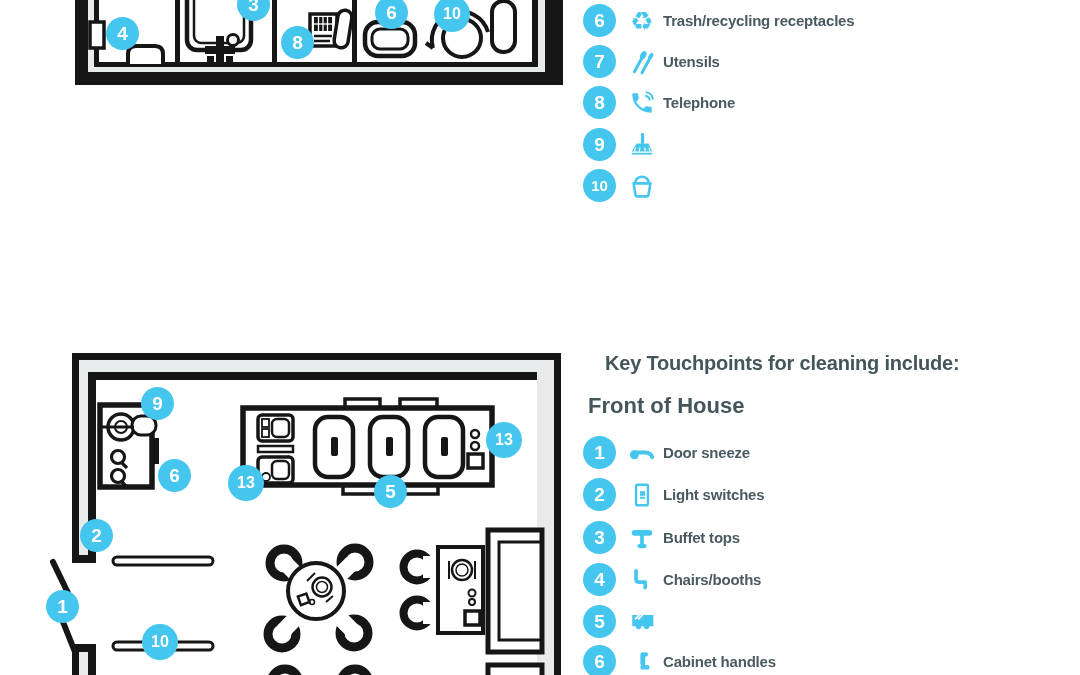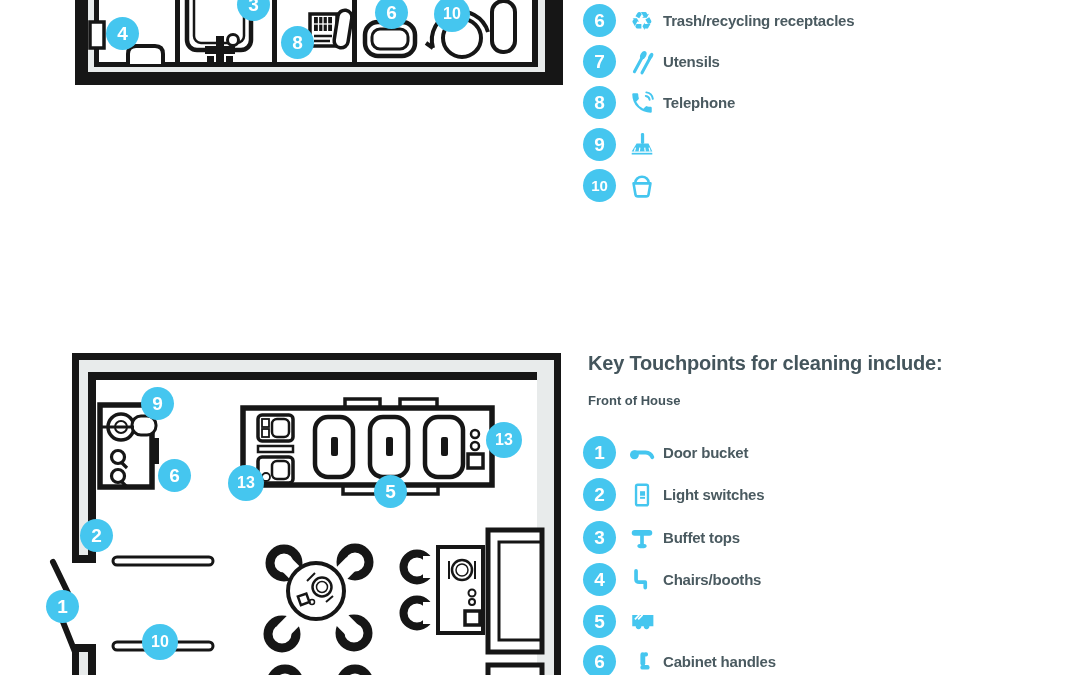--- a/index.html
+++ b/index.html
@@ -10,23 +10,23 @@
     display:flex;align-items:center;justify-content:center;line-height:1;}
   .marker{position:absolute;width:33px;height:33px;font-size:19px;z-index:6;}
   .marker.two{width:36px;height:36px;font-size:16px;}
   .lrow{position:absolute;left:583px;width:497px;height:34px;}
   .badge{position:absolute;left:0;top:0;width:33px;height:33px;font-size:19px;}
   .badge.two{font-size:15px;}
   .licon{position:absolute;left:44px;top:2px;width:30px;height:30px;display:flex;
     align-items:center;justify-content:center;color:#45c6ef;}
   .llabel{position:absolute;left:80px;top:0;height:33px;line-height:34px;
     font-size:15px;font-weight:bold;color:#4a5a60;letter-spacing:-0.2px;white-space:nowrap;}
-  .title{position:absolute;left:588px;top:352px;font-size:20px;font-weight:bold;
+  .title{position:absolute;left:605px;top:352px;font-size:20px;font-weight:bold;
     color:#44555c;letter-spacing:-0.2px;}
-  .subtitle{position:absolute;left:588px;top:393px;font-size:13px;font-weight:bold;color:#44555c;}
+  .subtitle{position:absolute;left:588px;top:393px;font-size:22px;font-weight:bold;color:#44555c;}
   .glyph{font-family:"DejaVu Sans",sans-serif;font-size:26px;font-weight:bold;line-height:1;}
 </style>
 </head>
 <body>
 
 <div id="canvas">
 
   <svg class="plan-svg" style="left:75px;top:0;" width="488" height="86" viewBox="0 0 488 86">
     <g>
       <rect x="0" y="0" width="488" height="85" fill="#161616"></rect>
@@ -245,21 +245,21 @@
   <div class="subtitle">Front of House</div>
 
   <div class="lrow" style="top:436px;">
     <div class="badge">1</div>
     <span class="licon">
       <svg width="28" height="28" viewBox="0 0 24 24">
         <circle cx="5.5" cy="13.5" r="3.8" fill="#45c6ef"></circle>
         <path d="M5.5 11.5 H15 Q19.5 11.8 20.8 15.5" fill="none" stroke="#45c6ef" stroke-width="3.4" stroke-linecap="round"></path>
       </svg>
     </span>
-    <div class="llabel">Door bucket</div>
+    <div class="llabel">Door sneeze</div>
   </div>
   <div class="lrow" style="top:478px;">
     <div class="badge">2</div>
     <span class="licon">
       <svg width="26" height="26" viewBox="0 0 24 24">
         <rect x="6.5" y="2.5" width="11" height="19" rx="1.5" fill="none" stroke="#45c6ef" stroke-width="2.2"></rect>
         <rect x="10.2" y="8.5" width="4.6" height="7" fill="#45c6ef"></rect>
         <line x1="10.2" y1="13.2" x2="14.8" y2="13.2" stroke="#fff" stroke-width="1"></line>
       </svg>
     </span>

